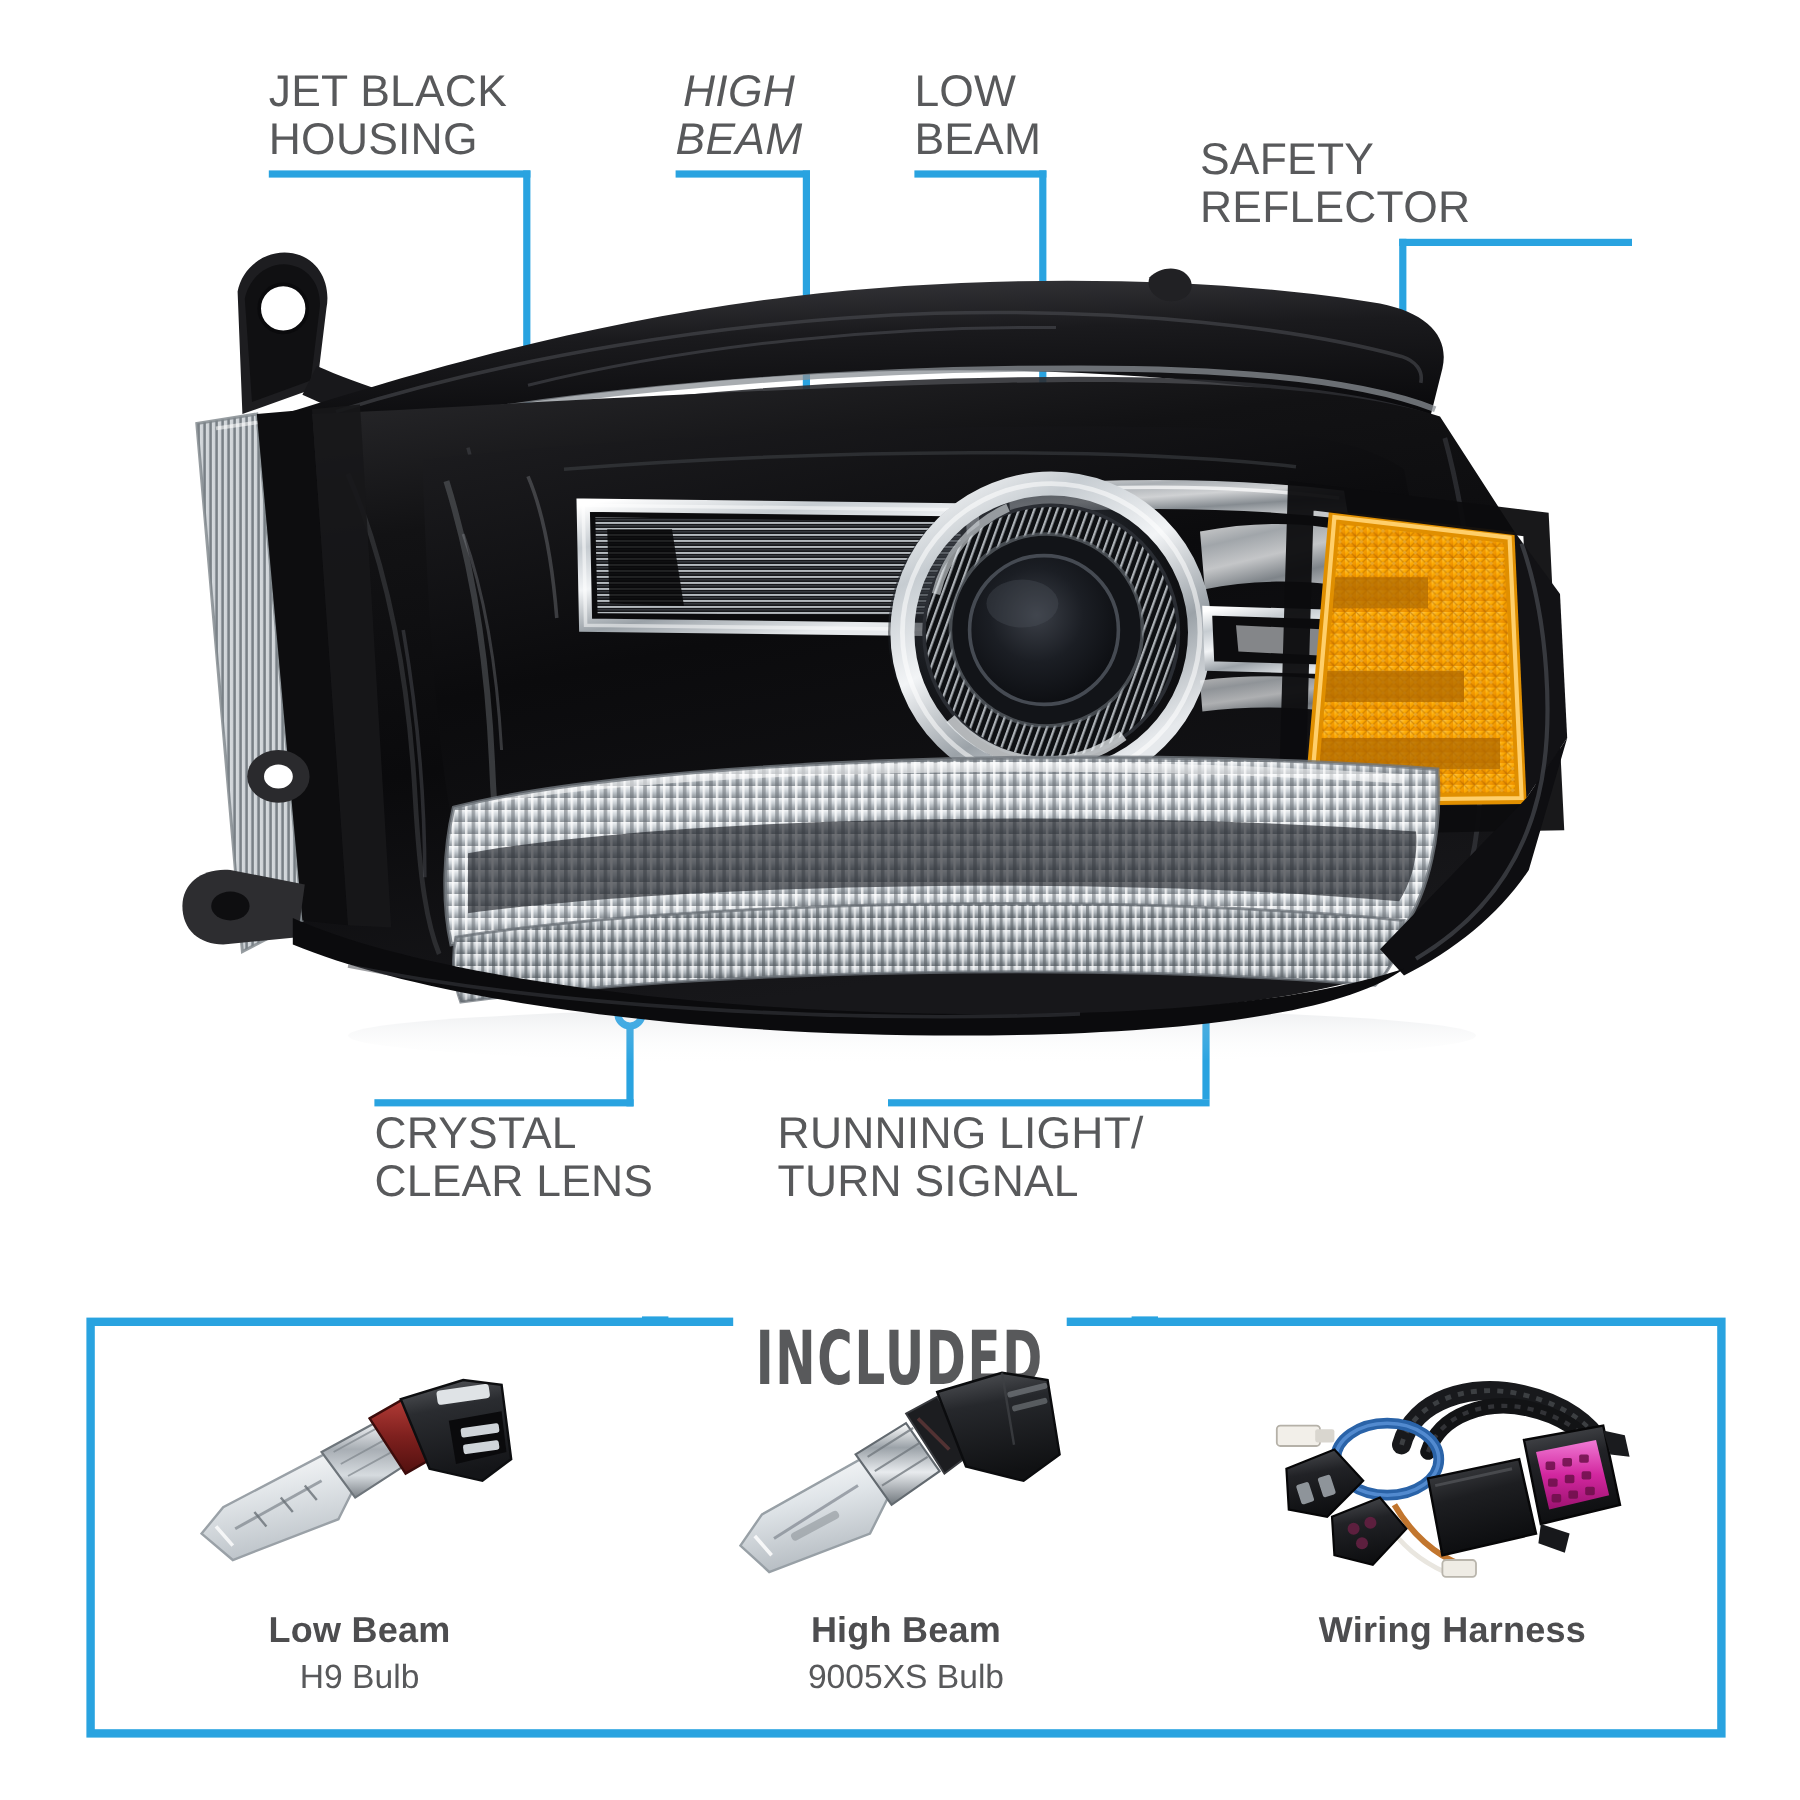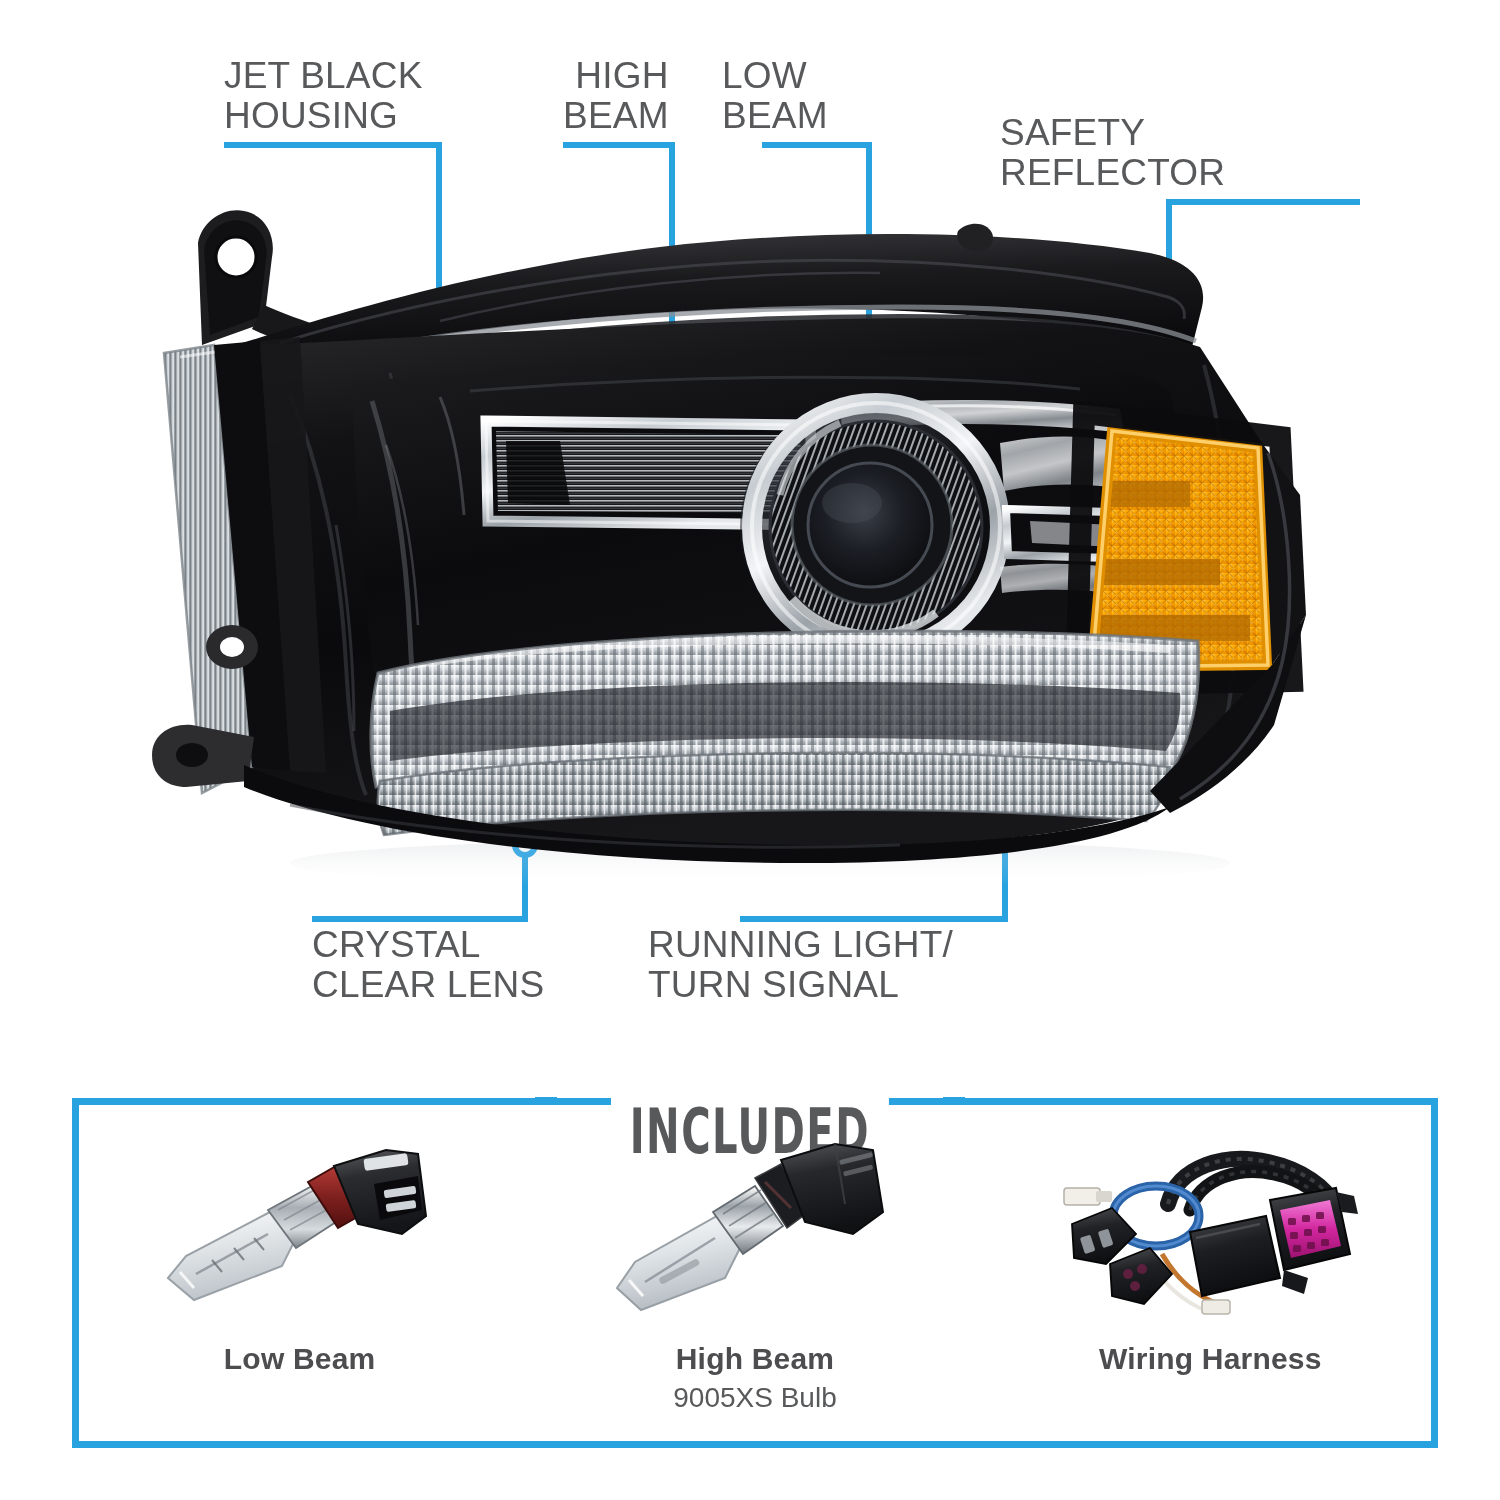--- a/index.html
+++ b/index.html
@@ -66,27 +66,27 @@
 <body>
 
 <div class="stage">
 
   <div class="callout-label" style="left:224px;top:56px;text-align:left;">JET BLACK
 HOUSING</div>
   <div class="callout-rule" style="left:224px;top:142px;width:218px;height:6px;"></div>
   <div class="callout-rule" style="left:436px;top:142px;width:6px;height:295px;"></div>
   <div class="callout-dot" style="left:426px;top:425px;"></div>
 
-  <div class="callout-label" style="left:563px;top:56px;text-align:right;">HIGH
+  <div class="callout-label" style="left:563px;top:56px;text-align:center;font-style:italic;">HIGH
 BEAM</div>
   <div class="callout-rule" style="left:563px;top:142px;width:112px;height:6px;"></div>
   <div class="callout-rule" style="left:669px;top:142px;width:6px;height:338px;"></div>
   <div class="callout-dot" style="left:659px;top:468px;"></div>
 
-  <div class="callout-label" style="left:722px;top:56px;text-align:left;">LOW
+  <div class="callout-label" style="left:762px;top:56px;text-align:left;">LOW
 BEAM</div>
   <div class="callout-rule" style="left:762px;top:142px;width:110px;height:6px;"></div>
   <div class="callout-rule" style="left:866px;top:142px;width:6px;height:373px;"></div>
   <div class="callout-dot" style="left:856px;top:503px;"></div>
 
   <div class="callout-label" style="left:1000px;top:113px;width:360px;">SAFETY
 REFLECTOR</div>
   <div class="callout-rule" style="left:1166px;top:199px;width:194px;height:6px;"></div>
   <div class="callout-rule" style="left:1166px;top:199px;width:6px;height:303px;"></div>
   <div class="callout-dot" style="left:1156px;top:490px;"></div>
@@ -427,20 +427,21 @@
           <path d="M184 28 L236 12 L268 16 L276 78 L252 96 L208 86 Z" fill="url(#bBase)"></path>
           <path d="M184 28 L236 12 L268 16 L276 78 L252 96 L208 86 Z" fill="none" stroke="#0d0e10" stroke-width="2"></path>
           <rect x="214" y="18" width="44" height="12" rx="3" fill="#dfe3e6" transform="rotate(-8 236 24)"></rect>
 
           <path d="M224 46 L268 38 L272 72 L230 82 Z" fill="#0a0a0c"></path>
           <rect x="234" y="50" width="32" height="8" rx="2" fill="#cfd4d9" transform="rotate(-8 250 54)"></rect>
           <rect x="236" y="64" width="30" height="8" rx="2" fill="#cfd4d9" transform="rotate(-8 251 68)"></rect>
         </svg>
       </div>
       <div class="item-title">Low Beam</div>
+      <div class="item-sub">H9 Bulb</div>
     </div>
 
     <div class="item">
       <div class="item-art">
         <svg width="300" height="190" viewBox="0 0 300 190" xmlns="http://www.w3.org/2000/svg">
           <defs>
             <linearGradient id="cGlass" x1="0" y1="0" x2="0.3" y2="1">
               <stop offset="0%" stop-color="#ffffff"></stop>
               <stop offset="45%" stop-color="#dfe4e8"></stop>
               <stop offset="100%" stop-color="#b2b9bf"></stop>

